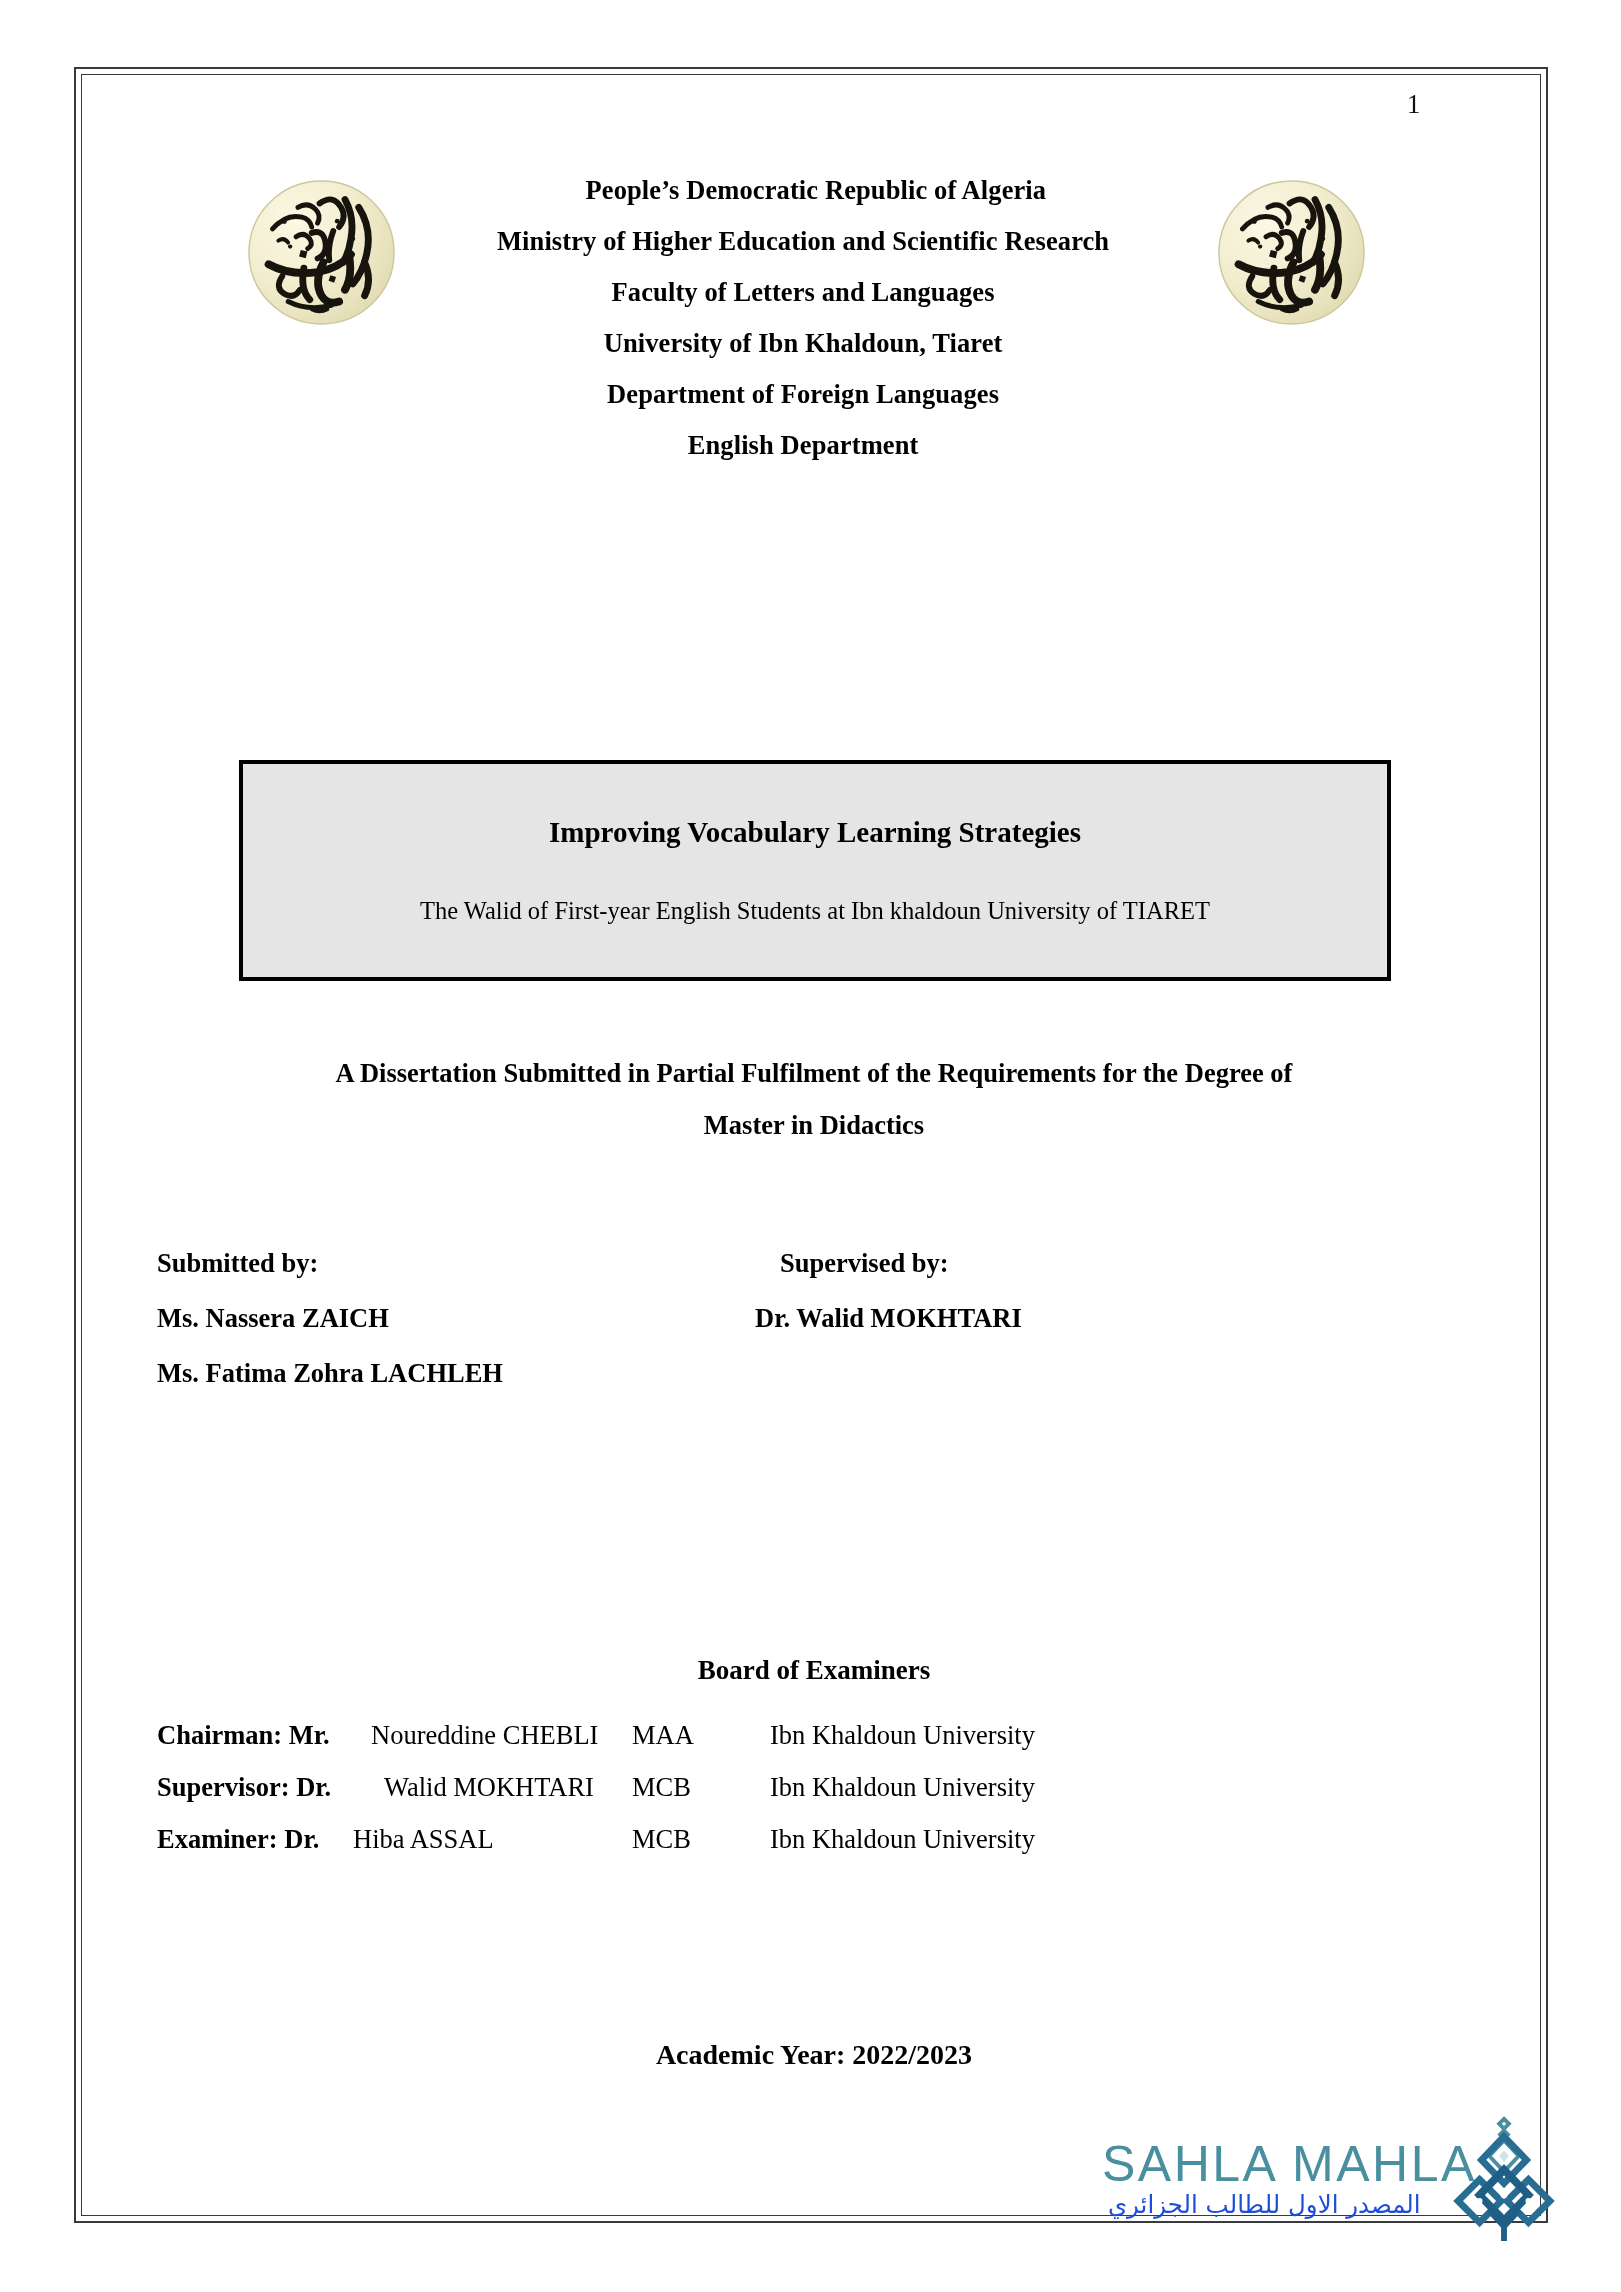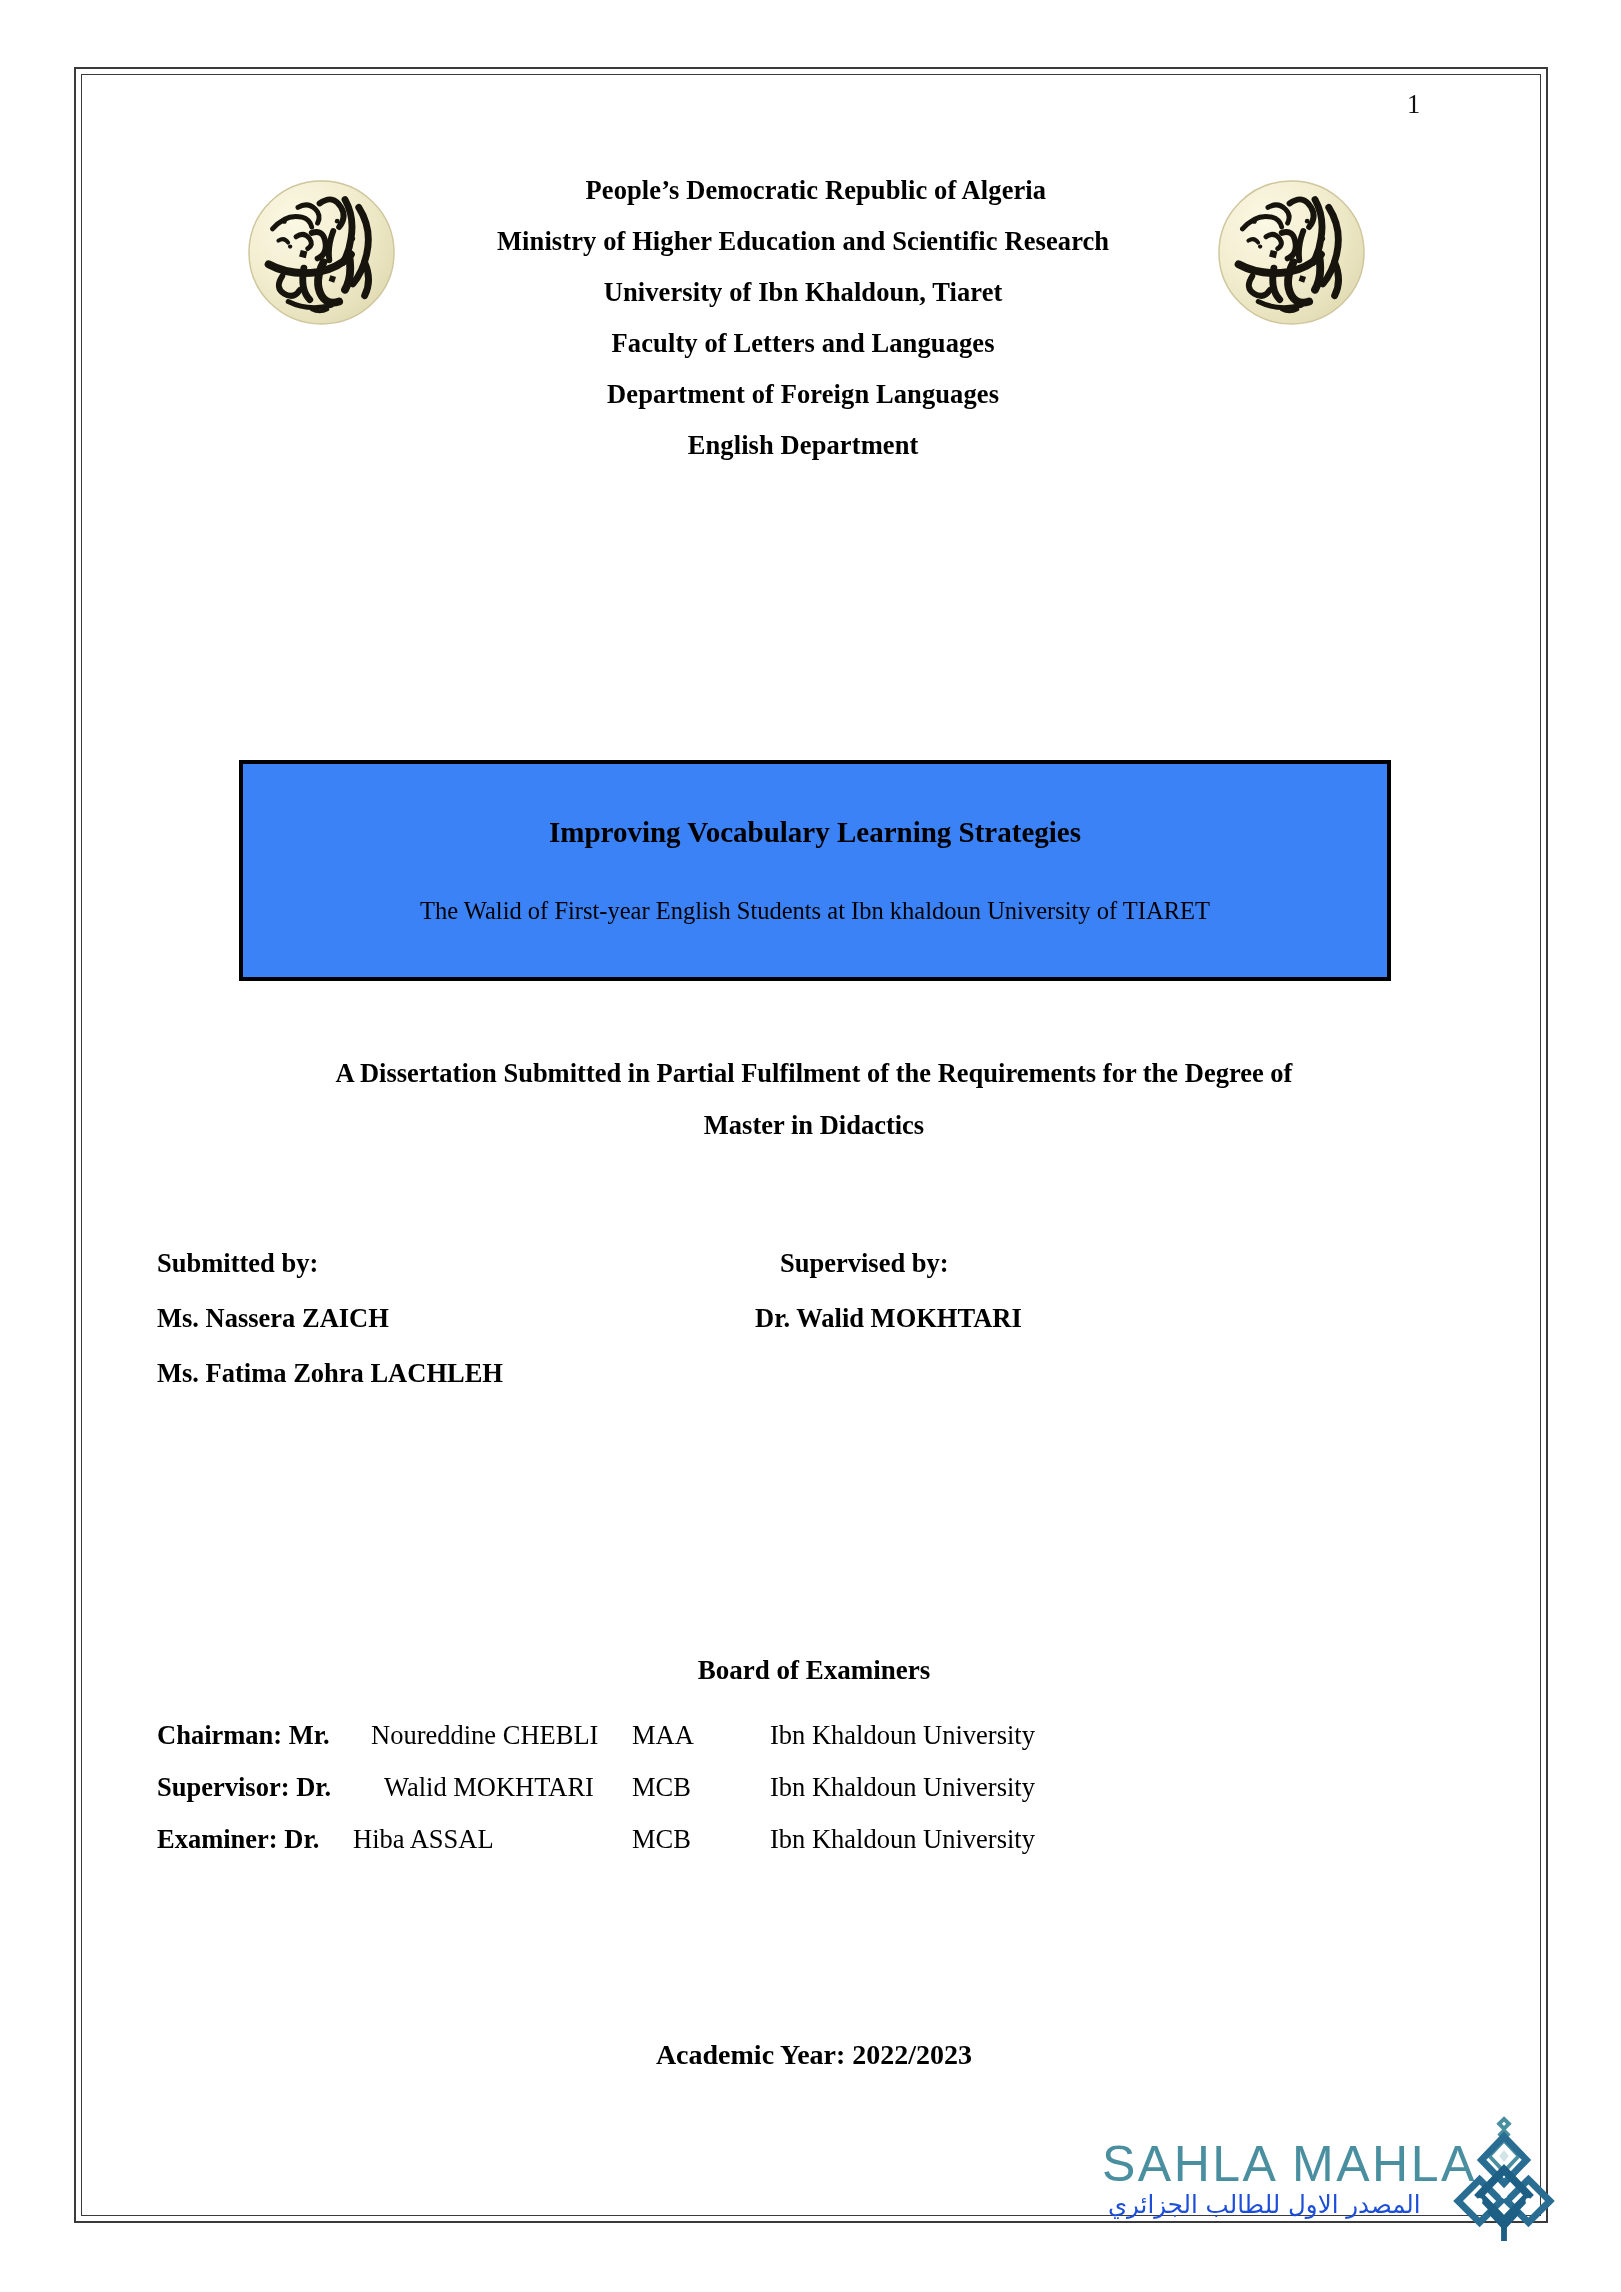--- a/index.html
+++ b/index.html
@@ -105,21 +105,21 @@
 
   
   .title-box {
     position: absolute;
     left: 165px;
     top: 693px;
     width: 1152px;
     height: 221px;
     border: 4.9px solid #000000;
     box-sizing: border-box;
-    background: #3b82f6;
+    background: #e5e5e5;
   }
   .title-main {
     position: absolute;
     left: 0; right: 0;
     top: 51px;
     text-align: center;
     font-weight: bold;
     font-size: 29px;
     line-height: 1.2;
   }
@@ -350,22 +350,22 @@
         <rect x="88" y="100" width="6" height="6" transform="rotate(18 91 103)"></rect>
         <circle cx="56" cy="116" r="2.4"></circle>
       </g>
       <ellipse cx="80" cy="76" rx="74" ry="73" fill="none" stroke="#cfc69d" stroke-width="1.5"></ellipse>
     </svg>
   </div>
 
   <div class="header-lines">
     <div class="header-line l1">People’s Democratic Republic of Algeria</div>
     <div class="header-line l2">Ministry of Higher Education and Scientific Research</div>
+    <div class="header-line l4">Faculty of Letters and Languages</div>
     <div class="header-line l3">University of Ibn Khaldoun, Tiaret</div>
-    <div class="header-line l4">Faculty of Letters and Languages</div>
     <div class="header-line l5">Department of Foreign Languages</div>
     <div class="header-line l6">English Department</div>
   </div>
 
   <div class="title-box">
     <div class="title-main">Improving Vocabulary Learning Strategies</div>
     <div class="title-sub">The Walid of First-year English Students at Ibn khaldoun University of TIARET</div>
   </div>
 
   <div class="statement">

